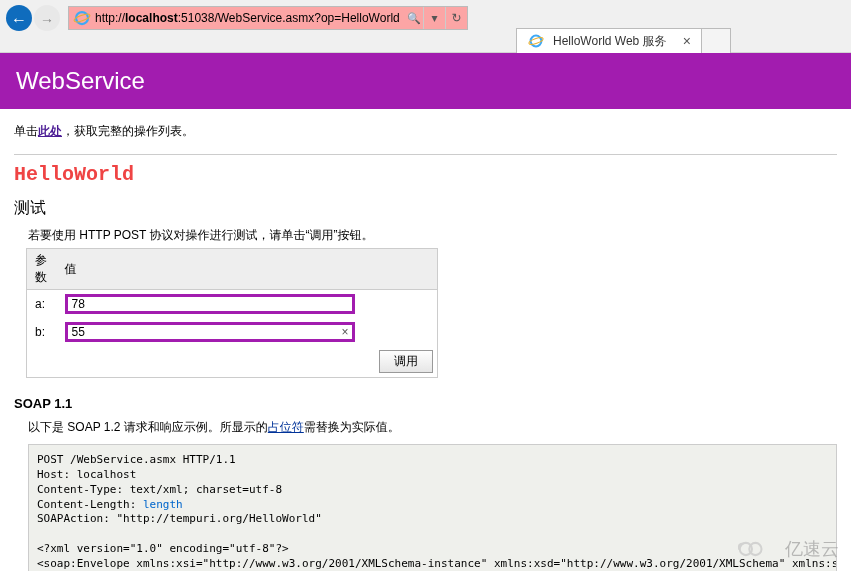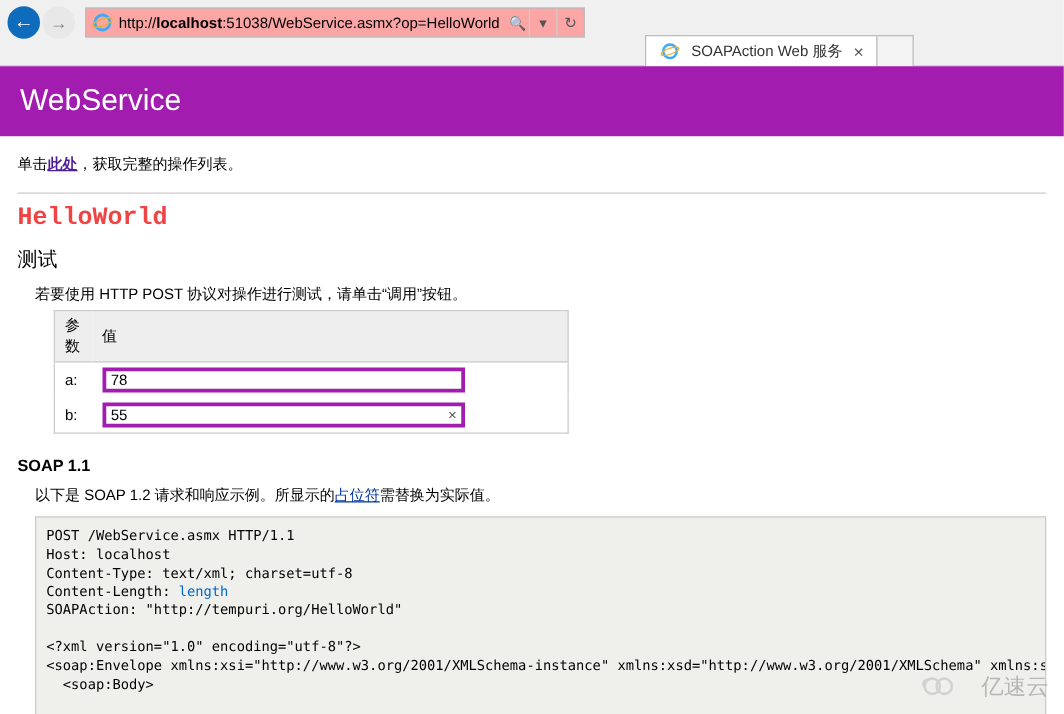--- a/index.html
+++ b/index.html
@@ -26,21 +26,21 @@
 .banner { background: #a21caf; color: #fff; padding: 14px 16px; font-size: 24px; font-family: Arial, sans-serif; }
 
 .content { padding: 8px 14px; font-size: 12px; color: #000; }
 .op-list-line { margin: 6px 0 14px; }
 .op-list-line a { color: #4c1d95; text-decoration: underline; font-weight: bold; }
 .hr { border: none; border-top: 1px solid #ccc; margin: 4px 0 8px; }
 .opname { font-size: 20px; font-weight: bold; color: #ef4444; font-family: Liberation Mono, monospace; margin-bottom: 12px; }
 .sectiontitle { font-size: 16px; font-weight: normal; margin: 8px 0; }
 .testdesc { font-size: 12px; margin: 8px 0 4px 14px; }
 
-.testtable { border: 1px solid #ccc; margin-left: 29px; border-collapse: collapse; width: 412px; }
+.testtable { border: 1px solid #ccc; margin-left: 12px; border-collapse: collapse; width: 412px; }
 .testtable th { background: #eee; text-align: left; padding: 3px 8px; font-weight: normal; border-bottom: 1px solid #ccc; font-size: 12px; }
 .testtable td { padding: 4px 8px; font-size: 12px; }
 .testtable td.pname { width: 30px; }
 .testtable input[type="text"] { width: 290px; height: 20px; border: 3px solid #a21caf; padding: 1px 4px; font-size: 12px; }
 .inputwrap { position: relative; display: inline-block; }
 .clearx { position: absolute; right: 6px; top: 3px; color: #555; font-size: 12px; cursor: pointer; }
 .invoke-row td { text-align: right; padding-right: 4px; }
 .invoke-btn { padding: 2px 14px; border: 1px solid #999; background: linear-gradient(#fefefe,#e6e6e6); font-size: 12px; cursor: pointer; }
 
 .soaptitle { font-size: 13px; font-weight: bold; margin: 18px 0 8px; }
@@ -79,21 +79,21 @@
     </div>
   </div>
   <div class="tabsrow">
     <div class="tab">
       <span class="ieicon">
         <svg viewBox="0 0 24 24">
             <circle cx="12" cy="12" r="8" fill="none" stroke="#3fa9f5" stroke-width="3"></circle>
             <ellipse cx="12" cy="12" rx="11" ry="3.5" fill="none" stroke="#e8b030" stroke-width="1.5" transform="rotate(-20 12 12)"></ellipse>
           </svg>
       </span>
-      <span class="tabtitle">SOAPAction Web 服务</span>
+      <span class="tabtitle">HelloWorld Web 服务</span>
       <span class="tabclose">×</span>
     </div>
     <div class="newtab"></div>
   </div>
 </div>
 
 <div style="position:absolute;top:53px;left:0;right:0;">
   <div class="banner">
     <span>WebService</span>
   </div>
@@ -117,20 +117,23 @@
         <th>值</th>
       </tr>
       <tr>
         <td class="pname">a:</td>
         <td><span class="inputwrap"><input type="text" value="78" style=""></span></td>
       </tr>
       <tr>
         <td class="pname">b:</td>
         <td><span class="inputwrap"><input type="text" value="55" style=""><span class="clearx">×</span></span></td>
       </tr>
+      <tr class="invoke-row">
+        <td colspan="2"><button class="invoke-btn">调用</button></td>
+      </tr>
     </tbody>
       </table>
 
     <div class="soaptitle">SOAP 1.1</div>
     <div class="soapdesc">
       <span>以下是 SOAP 1.2 请求和响应示例。所显示的</span><a href="#">占位符</a><span>需替换为实际值。</span>
     </div>
 
     <div class="soapbox"><span>POST /WebService.asmx HTTP/1.1</span>
 <span>Host: localhost</span>

